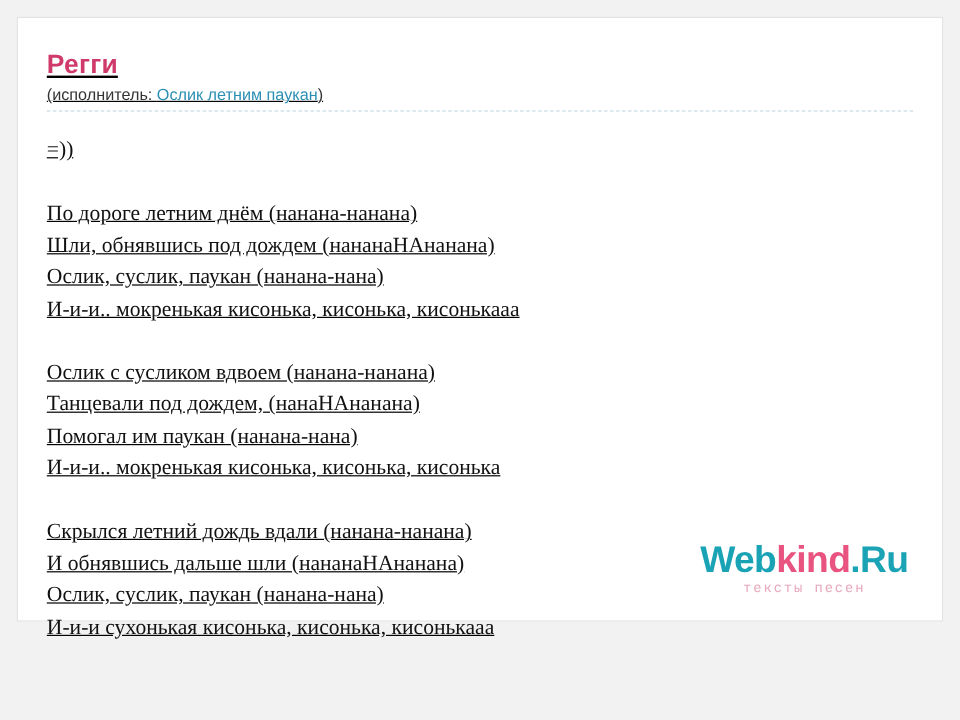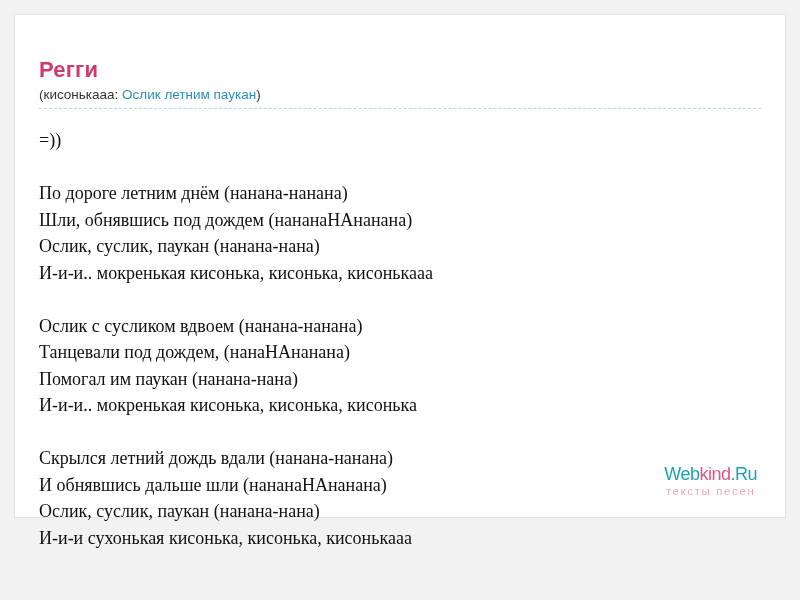--- a/index.html
+++ b/index.html
@@ -19,22 +19,23 @@
     top: 14px;
     width: 772px;
     height: 504px;
     background: #ffffff;
     border: 1px solid #e3e3e3;
     box-sizing: border-box;
   }
   .inner {
     position: absolute;
     left: 24px;
-    top: 42px;
+    top: 26px;
     right: 24px;
+    text-decoration: underline;
   }
   .song-title {
     font-family: "Liberation Sans", sans-serif;
     font-size: 22px;
     font-weight: bold;
     color: #cf3a6b;
     margin: 0 0 4px 0;
     line-height: 1.2;
     letter-spacing: 0.2px;
   }
@@ -60,52 +61,52 @@
   }
   .watermark {
     position: absolute;
     right: 28px;
     bottom: 20px;
     text-align: center;
     user-select: none;
   }
   .wm-main {
     font-family: "Liberation Sans", sans-serif;
-    font-size: 18px;
-    font-weight: normal;
+    font-size: 31px;
+    font-weight: bold;
     letter-spacing: -0.5px;
     line-height: 1;
   }
   .wm-web {
     color: #1aa3b5;
   }
   .wm-kind {
     color: #e8537f;
   }
   .wm-ru {
     color: #1aa3b5;
   }
   .wm-sub {
-    font-family: Liberation Sans, sans-serif;
+    font-family: Liberation Mono, monospace;
     font-size: 11.5px;
     color: #e8a8bb;
     letter-spacing: 1.6px;
     margin-top: 2px;
   }
 </style>
 </head>
 <body>
 
 <div class="page">
   <div class="inner">
 
     <h1 class="song-title">Регги</h1>
 
     <div class="artist-line">
-      <span>(кисонькааа: </span><a class="artist-link" href="#">Ослик летним паукан</a><span>)</span>
+      <span>(исполнитель: </span><a class="artist-link" href="#">Ослик летним паукан</a><span>)</span>
     </div>
 
     <div class="lyrics">=))
 
 По дороге летним днём (нанана-нанана)
 Шли, обнявшись под дождем (нананаНАнанана)
 Ослик, суслик, паукан (нанана-нана)
 И-и-и.. мокренькая кисонька, кисонька, кисонькааа
 
 Ослик с сусликом вдвоем (нанана-нанана)

